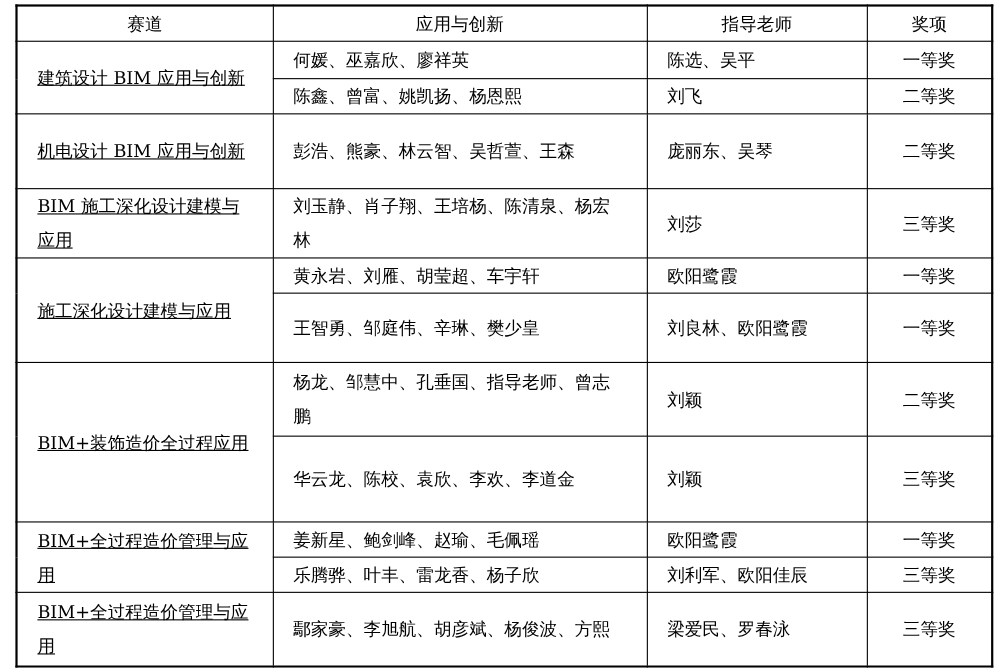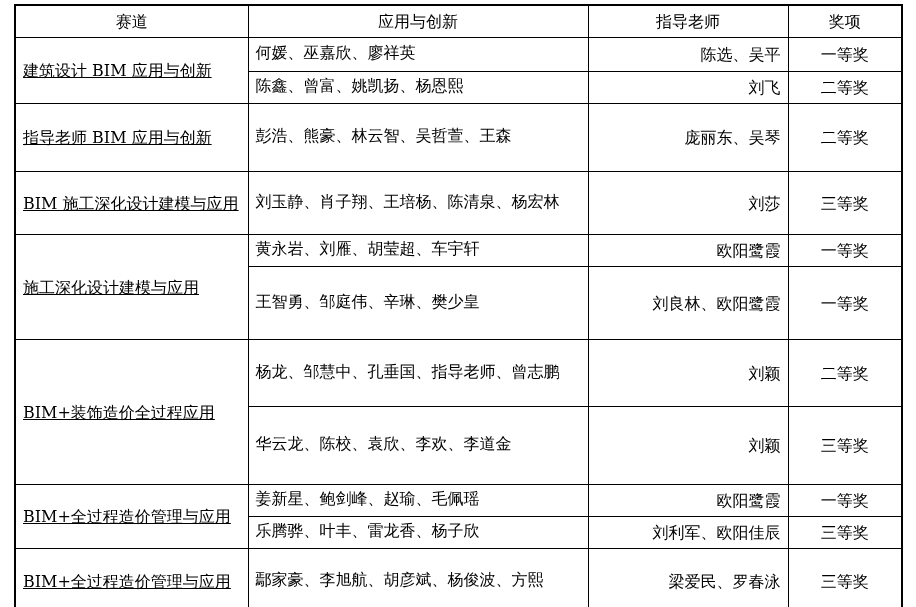--- a/index.html
+++ b/index.html
@@ -22,28 +22,28 @@
     width: 887px;
     border-collapse: collapse;
     table-layout: fixed;
     border: 2px solid #000000;
   }
   .awards th, .awards td {
     border: 1px solid #000000;
     font-size: 16px;
     font-weight: normal;
     line-height: 31px;
-    padding: 0 7px;
+    padding: 0 18px;
     vertical-align: middle;
     overflow: hidden;
   }
   .awards th { text-align: center; }
   td.track    { text-align: left; text-decoration: underline; }
-  td.students { text-align: left; font-family: Liberation Mono, monospace; }
-  td.teachers { text-align: right; }
+  td.students { text-align: left; }
+  td.teachers { text-align: left; }
   td.award    { text-align: center; margin-left: 23px; }
 </style>
 </head>
 <body>
 
 <div class="page">
   <table class="awards">
     <colgroup>
       <col style="width:233px">
       <col style="width:340px">
@@ -66,40 +66,40 @@
         <td class="teachers">陈选、吴平</td>
         <td class="award">一等奖</td>
       </tr>
       <tr style="height:29px">
         <td class="students">陈鑫、曾富、姚凯扬、杨恩熙</td>
         <td class="teachers">刘飞</td>
         <td class="award">二等奖</td>
       </tr>
 
       <tr style="height:68px">
-        <td class="track">指导老师 BIM 应用与创新</td>
+        <td class="track">机电设计 BIM 应用与创新</td>
         <td class="students">彭浩、熊豪、林云智、吴哲萱、王森</td>
         <td class="teachers">庞丽东、吴琴</td>
         <td class="award">二等奖</td>
       </tr>
 
       <tr style="height:63px">
         <td class="track">BIM 施工深化设计建模与应用</td>
         <td class="students">刘玉静、肖子翔、王培杨、陈清泉、杨宏林</td>
         <td class="teachers">刘莎</td>
         <td class="award">三等奖</td>
       </tr>
 
       <tr style="height:32px">
         <td class="track" rowspan="2">施工深化设计建模与应用</td>
         <td class="students">黄永岩、刘雁、胡莹超、车宇轩</td>
         <td class="teachers">欧阳鹭霞</td>
         <td class="award">一等奖</td>
       </tr>
-      <tr style="height:73px">
+      <tr style="height:63px">
         <td class="students">王智勇、邹庭伟、辛琳、樊少皇</td>
         <td class="teachers">刘良林、欧阳鹭霞</td>
         <td class="award">一等奖</td>
       </tr>
 
       <tr style="height:67px">
         <td class="track" rowspan="2">BIM+装饰造价全过程应用</td>
         <td class="students">杨龙、邹慧中、孔垂国、指导老师、曾志鹏</td>
         <td class="teachers">刘颖</td>
         <td class="award">二等奖</td>

